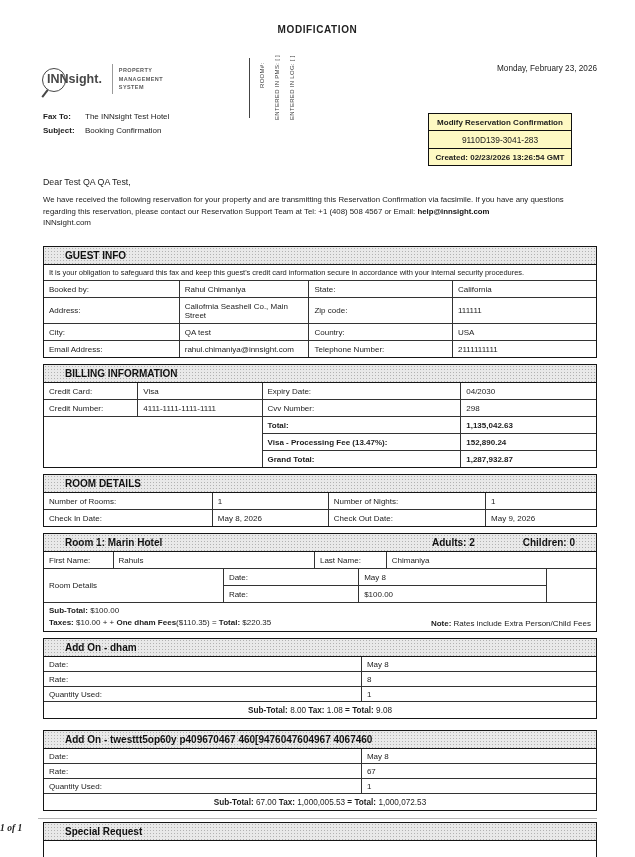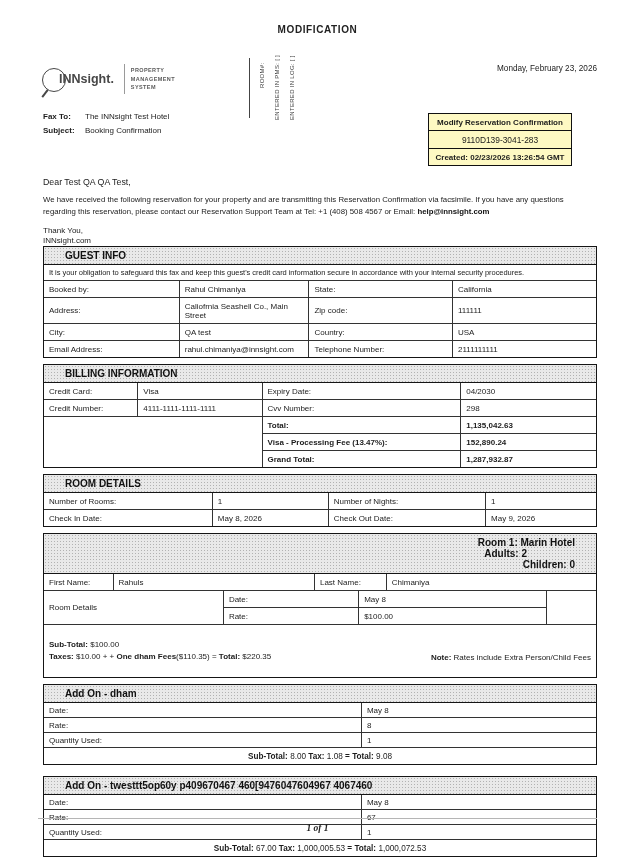--- a/index.html
+++ b/index.html
@@ -5,21 +5,21 @@
   html,body{margin:0;padding:0;background:#f2f2f2;}
   .page{
     width:635px;height:857px;position:relative;background:#ffffff;
     font-family:"Liberation Sans",sans-serif;font-size:8px;color:#1c1c1c;
     margin:0 auto;overflow:hidden;
   }
   
   .doc-title{position:absolute;top:24px;left:0;right:0;text-align:center;
     font-size:10px;font-weight:600;letter-spacing:.6px;color:#222;}
   .logo{position:absolute;left:43px;top:64px;display:flex;align-items:center;}
-  .logo-mark{position:relative;font-size:12.5px;font-weight:bold;color:#474747;padding-left:16px;}
+  .logo-mark{position:relative;font-size:12.5px;font-weight:bold;color:#474747;padding-left:4px;}
   .logo-circle{position:absolute;left:-1px;top:-4px;width:22px;height:22px;
     border:1.7px solid #474747;border-radius:50%;}
   .logo-handle{position:absolute;left:1px;top:17px;width:2px;height:9px;background:#474747;
     transform:rotate(38deg);}
   .logo-divider{width:1px;height:30px;background:#9a9a9a;margin:0 6px 0 10px;}
   .logo-tagline{font-size:5.5px;color:#5a5a5a;line-height:1.6;letter-spacing:.4px;font-weight:bold;}
   .stamps{position:absolute;left:249px;top:42px;height:78px;display:flex;align-items:flex-start;}
   .stamp-line{border-left:1px solid #444;height:60px;margin-top:16px;}
   .stamp{writing-mode:vertical-rl;transform:rotate(180deg);font-size:6px;color:#3c3c3c;
     letter-spacing:.3px;margin-left:9px;height:78px;}
@@ -48,39 +48,39 @@
   .sections{position:absolute;left:43px;top:246px;width:554px;}
   .section{border:1.6px solid #151515;margin-bottom:6px;background:#fff;}
   .section.gap-lg{margin-bottom:11px;}
   .stipple{
     background-color:#e9e9e9;
     background-image:radial-gradient(#b2b2b2 .8px,transparent .9px);
     background-size:3px 3px;
   }
   .section-header{padding:3px 21px;font-weight:bold;font-size:10px;
     border-bottom:1px solid #151515;color:#111;}
-  .section-header.flex{display:flex;align-items:flex-end;flex-direction:column;}
+  .section-header.flex{display:flex;align-items:center;}
   .section-header .title{flex:1;}
   .section-header .adults{margin-right:48px;}
   .notice{padding:3px 5px;font-size:7.5px;letter-spacing:-.05px;border-bottom:1px solid #333;}
   table{border-collapse:collapse;width:100%;table-layout:fixed;border-style:hidden;}
   td{border:1px solid #333;padding:3.5px 5px;font-size:8px;vertical-align:middle;
     word-wrap:break-word;}
   td.b{font-weight:bold;}
   .addon td{padding:2.5px 5px;}
   .totals-row{border-top:1px solid #333;text-align:center;padding:3.5px 4px;font-size:8.2px;}
-  .subtotal-block{border-top:1px solid #333;padding:14px 5px;display:flex;align-items:flex-end;}
+  .subtotal-block{border-top:1px solid #333;padding:2px 5px;display:flex;align-items:flex-end;}
   .subtotal-left{flex:1;line-height:1.5;}
   .subtotal-note{white-space:nowrap;padding-bottom:1px;}
   .sr-content{padding:16px 5px 6px 5px;}
   .thanks-bar{border:1.6px solid #151515;text-align:center;font-weight:bold;
     font-size:8.4px;padding:4.5px 2px;margin-bottom:0;}
   
   .footer-rule{position:absolute;left:38px;right:38px;top:818px;border-top:1.5px solid #b5b5b5;}
-  .page-num{position:absolute;top:823px;left:0;right:0;text-align:center;
+  .page-num{position:absolute;top:823px;left:0;right:0;
     font-family:"Liberation Serif",serif;font-style:italic;font-weight:bold;font-size:9.5px;color:#222;}
 </style>
 </head>
 <body>
 
 <div class="page">
 
   <div class="doc-title">MODIFICATION</div>
 
   <div class="logo">
@@ -122,21 +122,20 @@
     <div class="row conf-number">9110D139-3041-283</div>
     <div class="row conf-created">Created: 02/23/2026 13:26:54 GMT</div>
   </div>
 
   <div class="letter">
     <div class="greeting">Dear Test QA QA Test,</div>
     <div class="para">
       <span>We have received the following reservation for your property and are transmitting this Reservation Confirmation via facsimile. If you have any questions regarding this reservation, please contact our Reservation Support Team at Tel: +1 (408) 508 4567 or Email:</span>
       <b>help@innsight.com</b>
     </div>
-    <div class="thanks">Thank You,</div>
     <div class="signature">INNsight.com</div>
   </div>
 
   <div class="sections">
 
     <div class="section">
       <div class="section-header stipple">GUEST INFO</div>
       <div class="notice">It is your obligation to safeguard this fax and keep this guest's credit card information secure in accordance with your internal security procedures.</div>
       <table>
         <colgroup>

